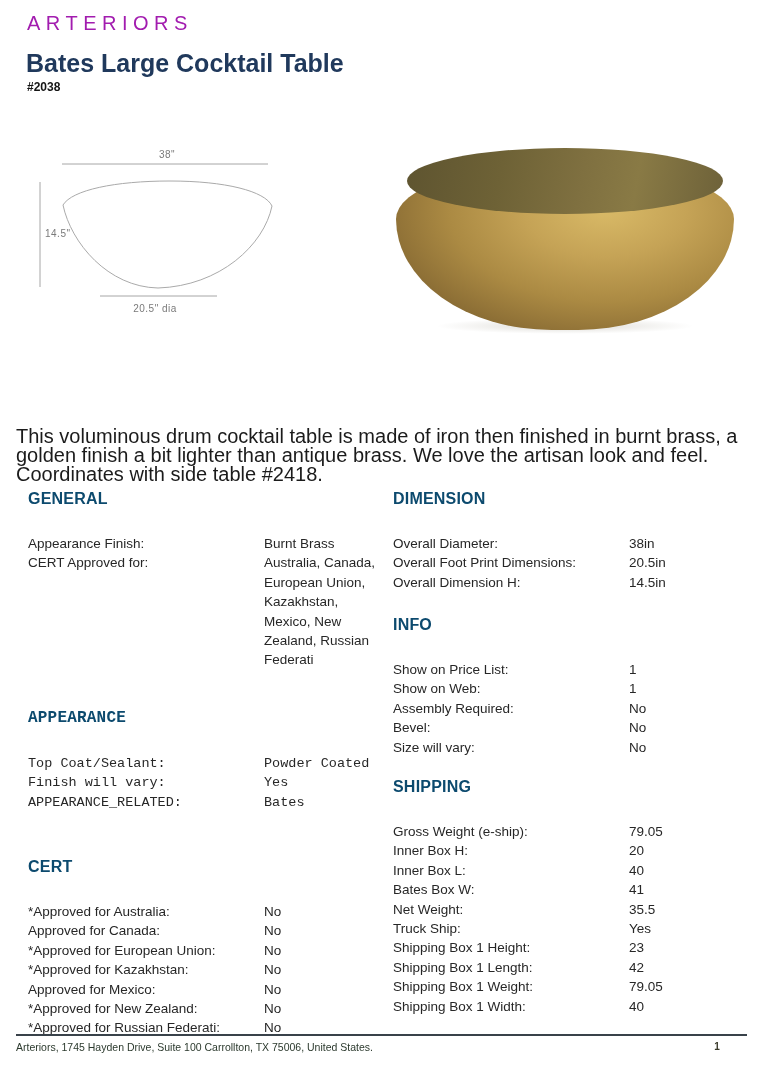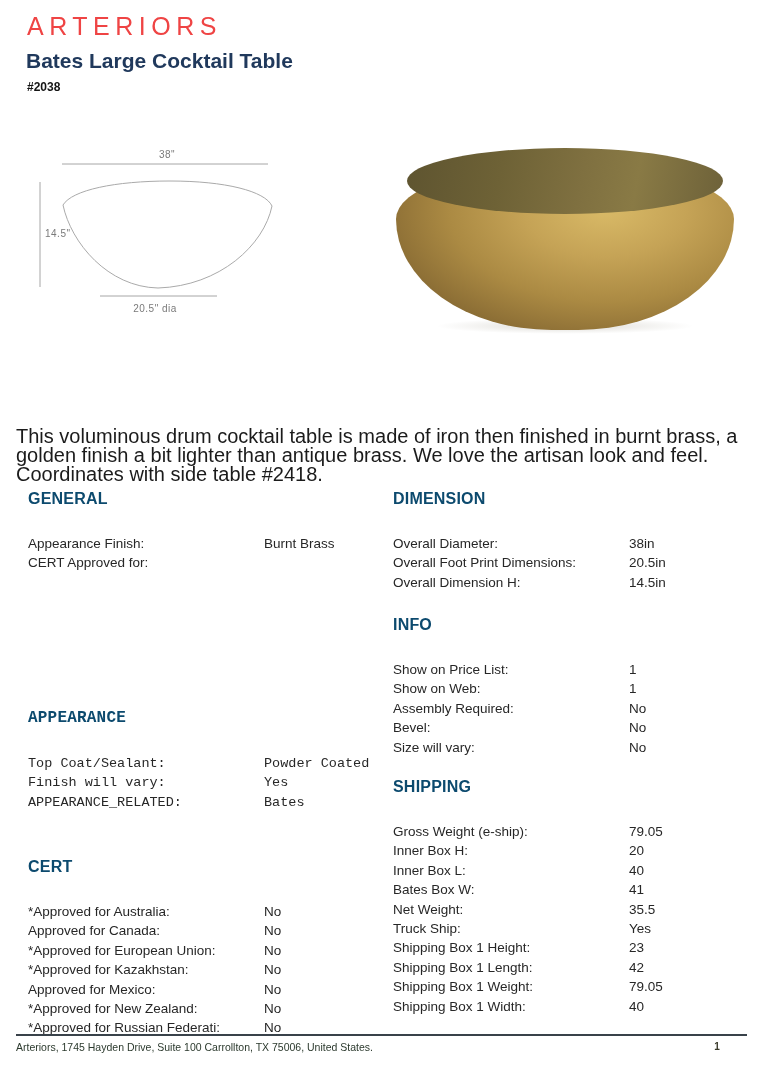--- a/index.html
+++ b/index.html
@@ -6,25 +6,25 @@
   html,body { background:#fff; }
   body { font-family:"Liberation Sans", sans-serif; color:#222; }
   .page {
     position:relative; width:764px; height:1080px; margin:0 auto;
     background:#ffffff; overflow:hidden;
   }
 
   
   .brand {
     position:absolute; left:27px; top:12px;
-    font-size:25px; letter-spacing:5.5px; color:#ef4444; font-weight:400;
+    font-size:20px; letter-spacing:5.5px; color:#a21caf; font-weight:400;
   }
   .title {
     position:absolute; left:26px; top:49px;
-    font-size:21px; font-weight:700; color:#20395c;
+    font-size:25px; font-weight:700; color:#20395c;
   }
   .prod-num {
     position:absolute; left:27px; top:80px;
     font-size:12px; font-weight:700; color:#141414;
   }
 
   
   .drawing { position:absolute; left:30px; top:140px; width:290px; height:205px; }
   .drawing svg { position:absolute; left:0; top:0; }
   .dim-label {
@@ -129,20 +129,21 @@
     <h2>GENERAL</h2>
     <div>
 
         <div class="row">
           <span class="lbl">Appearance Finish:</span>
           <span class="val">Burnt Brass</span>
         </div>
 
         <div class="row">
           <span class="lbl">CERT Approved for:</span>
+          <span class="val">Australia, Canada, European Union, Kazakhstan, Mexico, New Zealand, Russian Federati</span>
         </div>
       </div>
   </section>
 
   <section class="spec sec-appearance">
     <h2>APPEARANCE</h2>
     <div>
 
         <div class="row">
           <span class="lbl">Top Coat/Sealant:</span>

